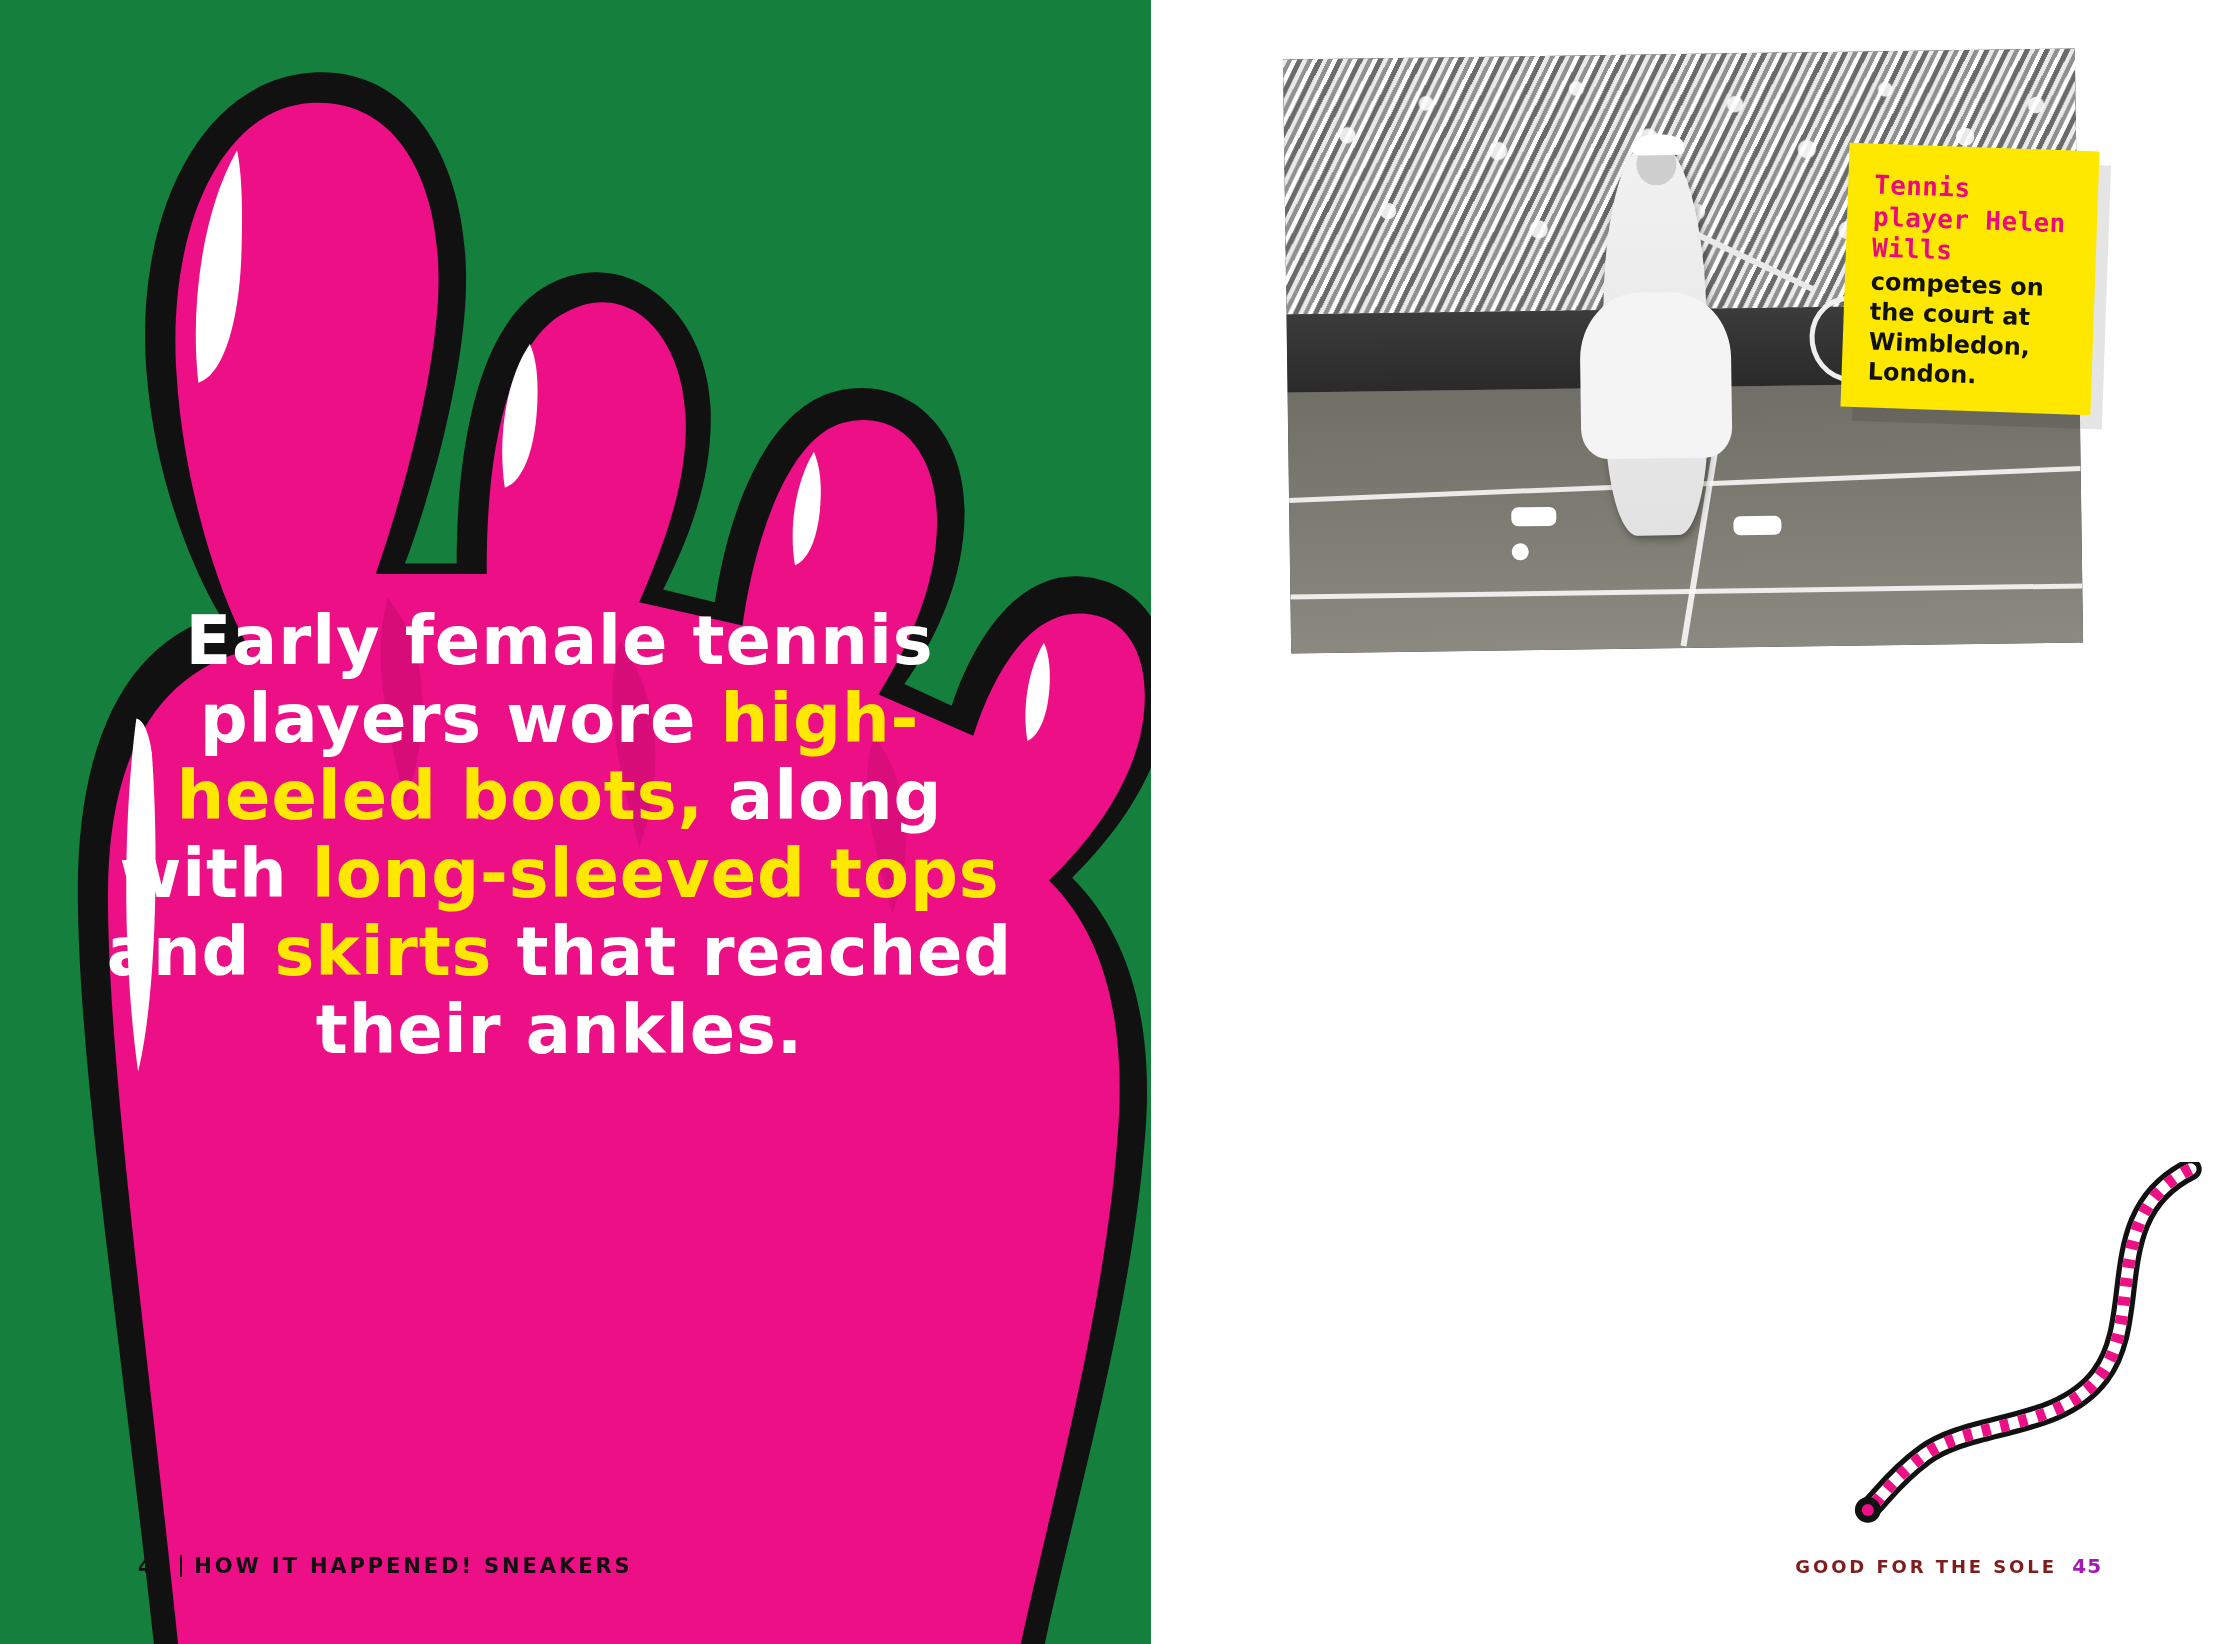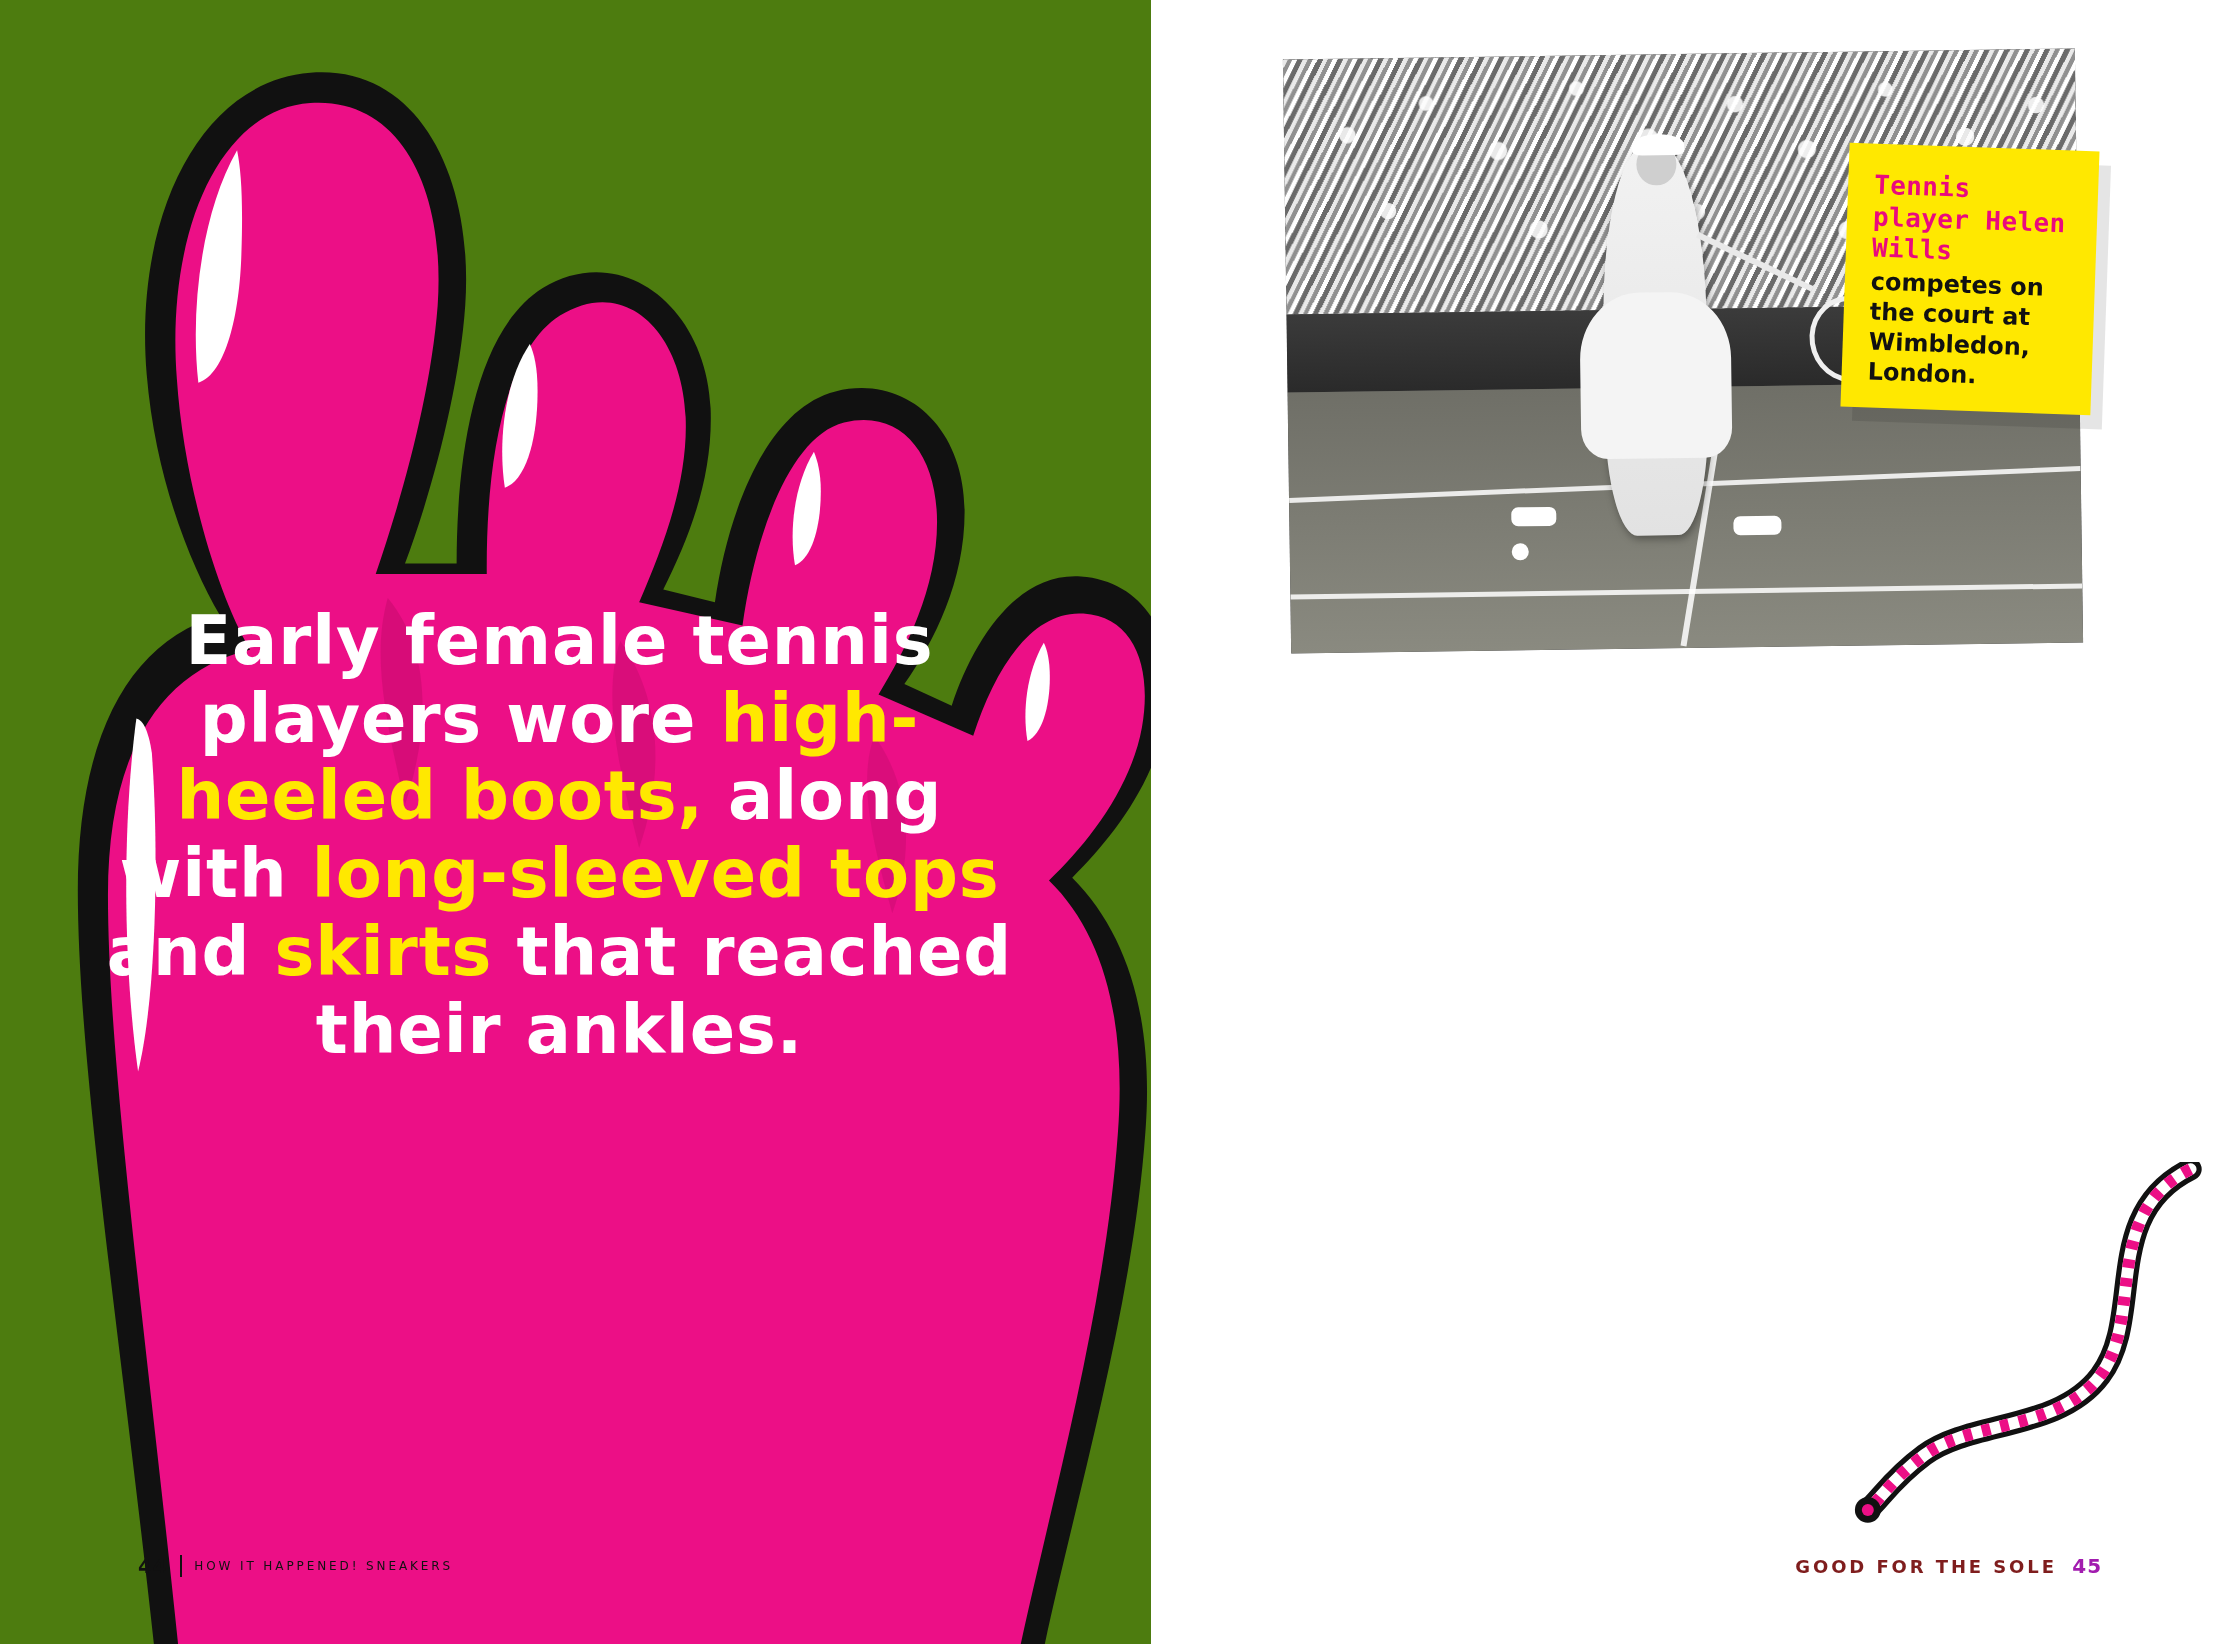--- a/index.html
+++ b/index.html
@@ -14,21 +14,21 @@
     overflow: hidden;
     font-family: "Liberation Sans", sans-serif;
   }
 
   
   #left-page {
     position: absolute;
     left: 0; top: 0;
     width: 1151px;
     height: 1645px;
-    background: #4d7c0f;
+    background: #15803d;
     overflow: hidden;
   }
 
   
   #foot-wrap {
     position: absolute;
     left: 26px;
     top: 47px;
     width: 1154px;
     height: 1610px;
@@ -71,22 +71,22 @@
     color: #111;
     letter-spacing: 0.9px;
   }
   #left-footer .rule {
     width: 2.6px;
     height: 22.4px;
     background: #111;
     margin: 0 12px;
   }
   #left-footer .runhead {
-    font-size: 12px;
-    font-weight: normal;
+    font-size: 21px;
+    font-weight: bold;
     color: #111;
     letter-spacing: 2.9px;
   }
 
   
   #right-page {
     position: absolute;
     left: 1151px; top: 0;
     width: 1087px;
     height: 1645px;

